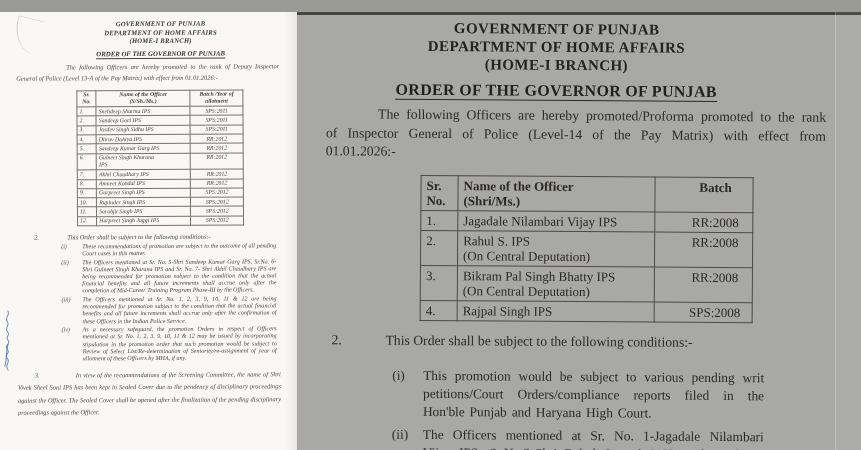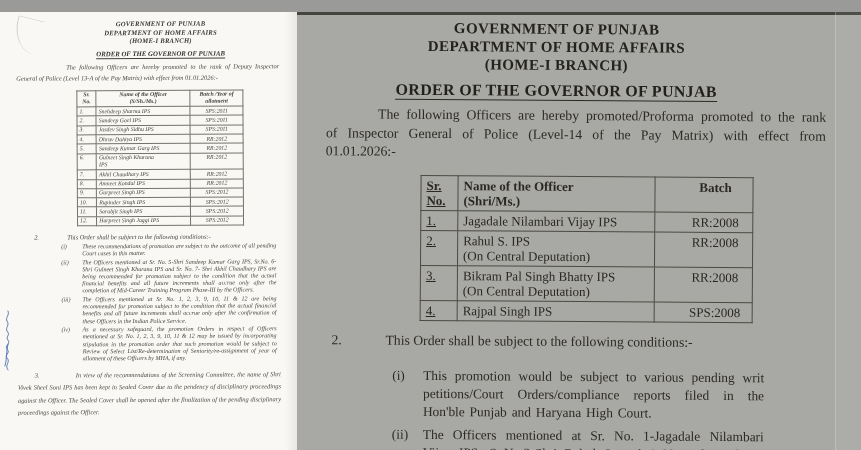--- a/index.html
+++ b/index.html
@@ -43,21 +43,21 @@
   .right-page{left:297px;width:564px;background:#a8a8a5;color:#2d2a24;}
   .rp-strip{position:absolute;top:0;left:0;width:564px;height:3px;background:#46443f;}
   .rp-inner{position:relative;padding:8px 36px 0 28px;transform:rotate(0.4deg);}
   .rp-head{text-align:center;font-weight:bold;font-size:15px;line-height:18px;margin-right:40px;color:#24221d;letter-spacing:.4px;}
   .rp-order{text-align:center;font-weight:bold;font-size:16px;margin:8px 40px 0 0;color:#23211c;letter-spacing:.3px;}
   .rp-order span{border-bottom:1.6px solid #2d2a24;padding-bottom:1px;}
   .rp-intro{font-size:13.7px;line-height:18.6px;text-align:justify;text-indent:52px;margin-top:7px;word-spacing:2px;}
   .rp-table{border-collapse:collapse;width:300px;margin:9px 0 0 95px;font-size:13px;line-height:15px;color:#2b2822;table-layout:fixed;}
   .rp-table th,.rp-table td{border:1.5px solid #4d4a43;padding:2px 5px;vertical-align:top;white-space:pre-line;}
   .rp-table th{font-weight:bold;text-align:left;}
-  .rp-table th:nth-child(1),.rp-table td:nth-child(1){width:26px;text-decoration:underline;}
+  .rp-table th:nth-child(1),.rp-table td:nth-child(1){width:26px;}
   .rp-table th:nth-child(2),.rp-table td:nth-child(2){width:186px;}
   .rp-table th:nth-child(3),.rp-table td:nth-child(3){width:64px;text-align:center;padding-left:28px;}
   .rp-table th:nth-child(3){text-align:center;}
   .rp-p2{display:flex;margin:11px 0 0 7px;font-size:13.7px;line-height:18px;}
   .rp-p2 .m{width:54px;flex:none;}
   .rp-conds{margin-left:68px;width:372px;margin-top:17px;}
   .rp-cond{display:flex;font-size:13.4px;line-height:18px;margin-bottom:5px;}
   .rp-cond .cond-m{width:31px;flex:none;}
   .rp-cond .cond-t{flex:1;text-align:justify;word-spacing:1.5px;}
   .rp-fold{position:absolute;top:0;left:538px;width:26px;height:450px;background:rgba(255,255,255,0.05);border-left:1px solid rgba(255,255,255,0.22);}

